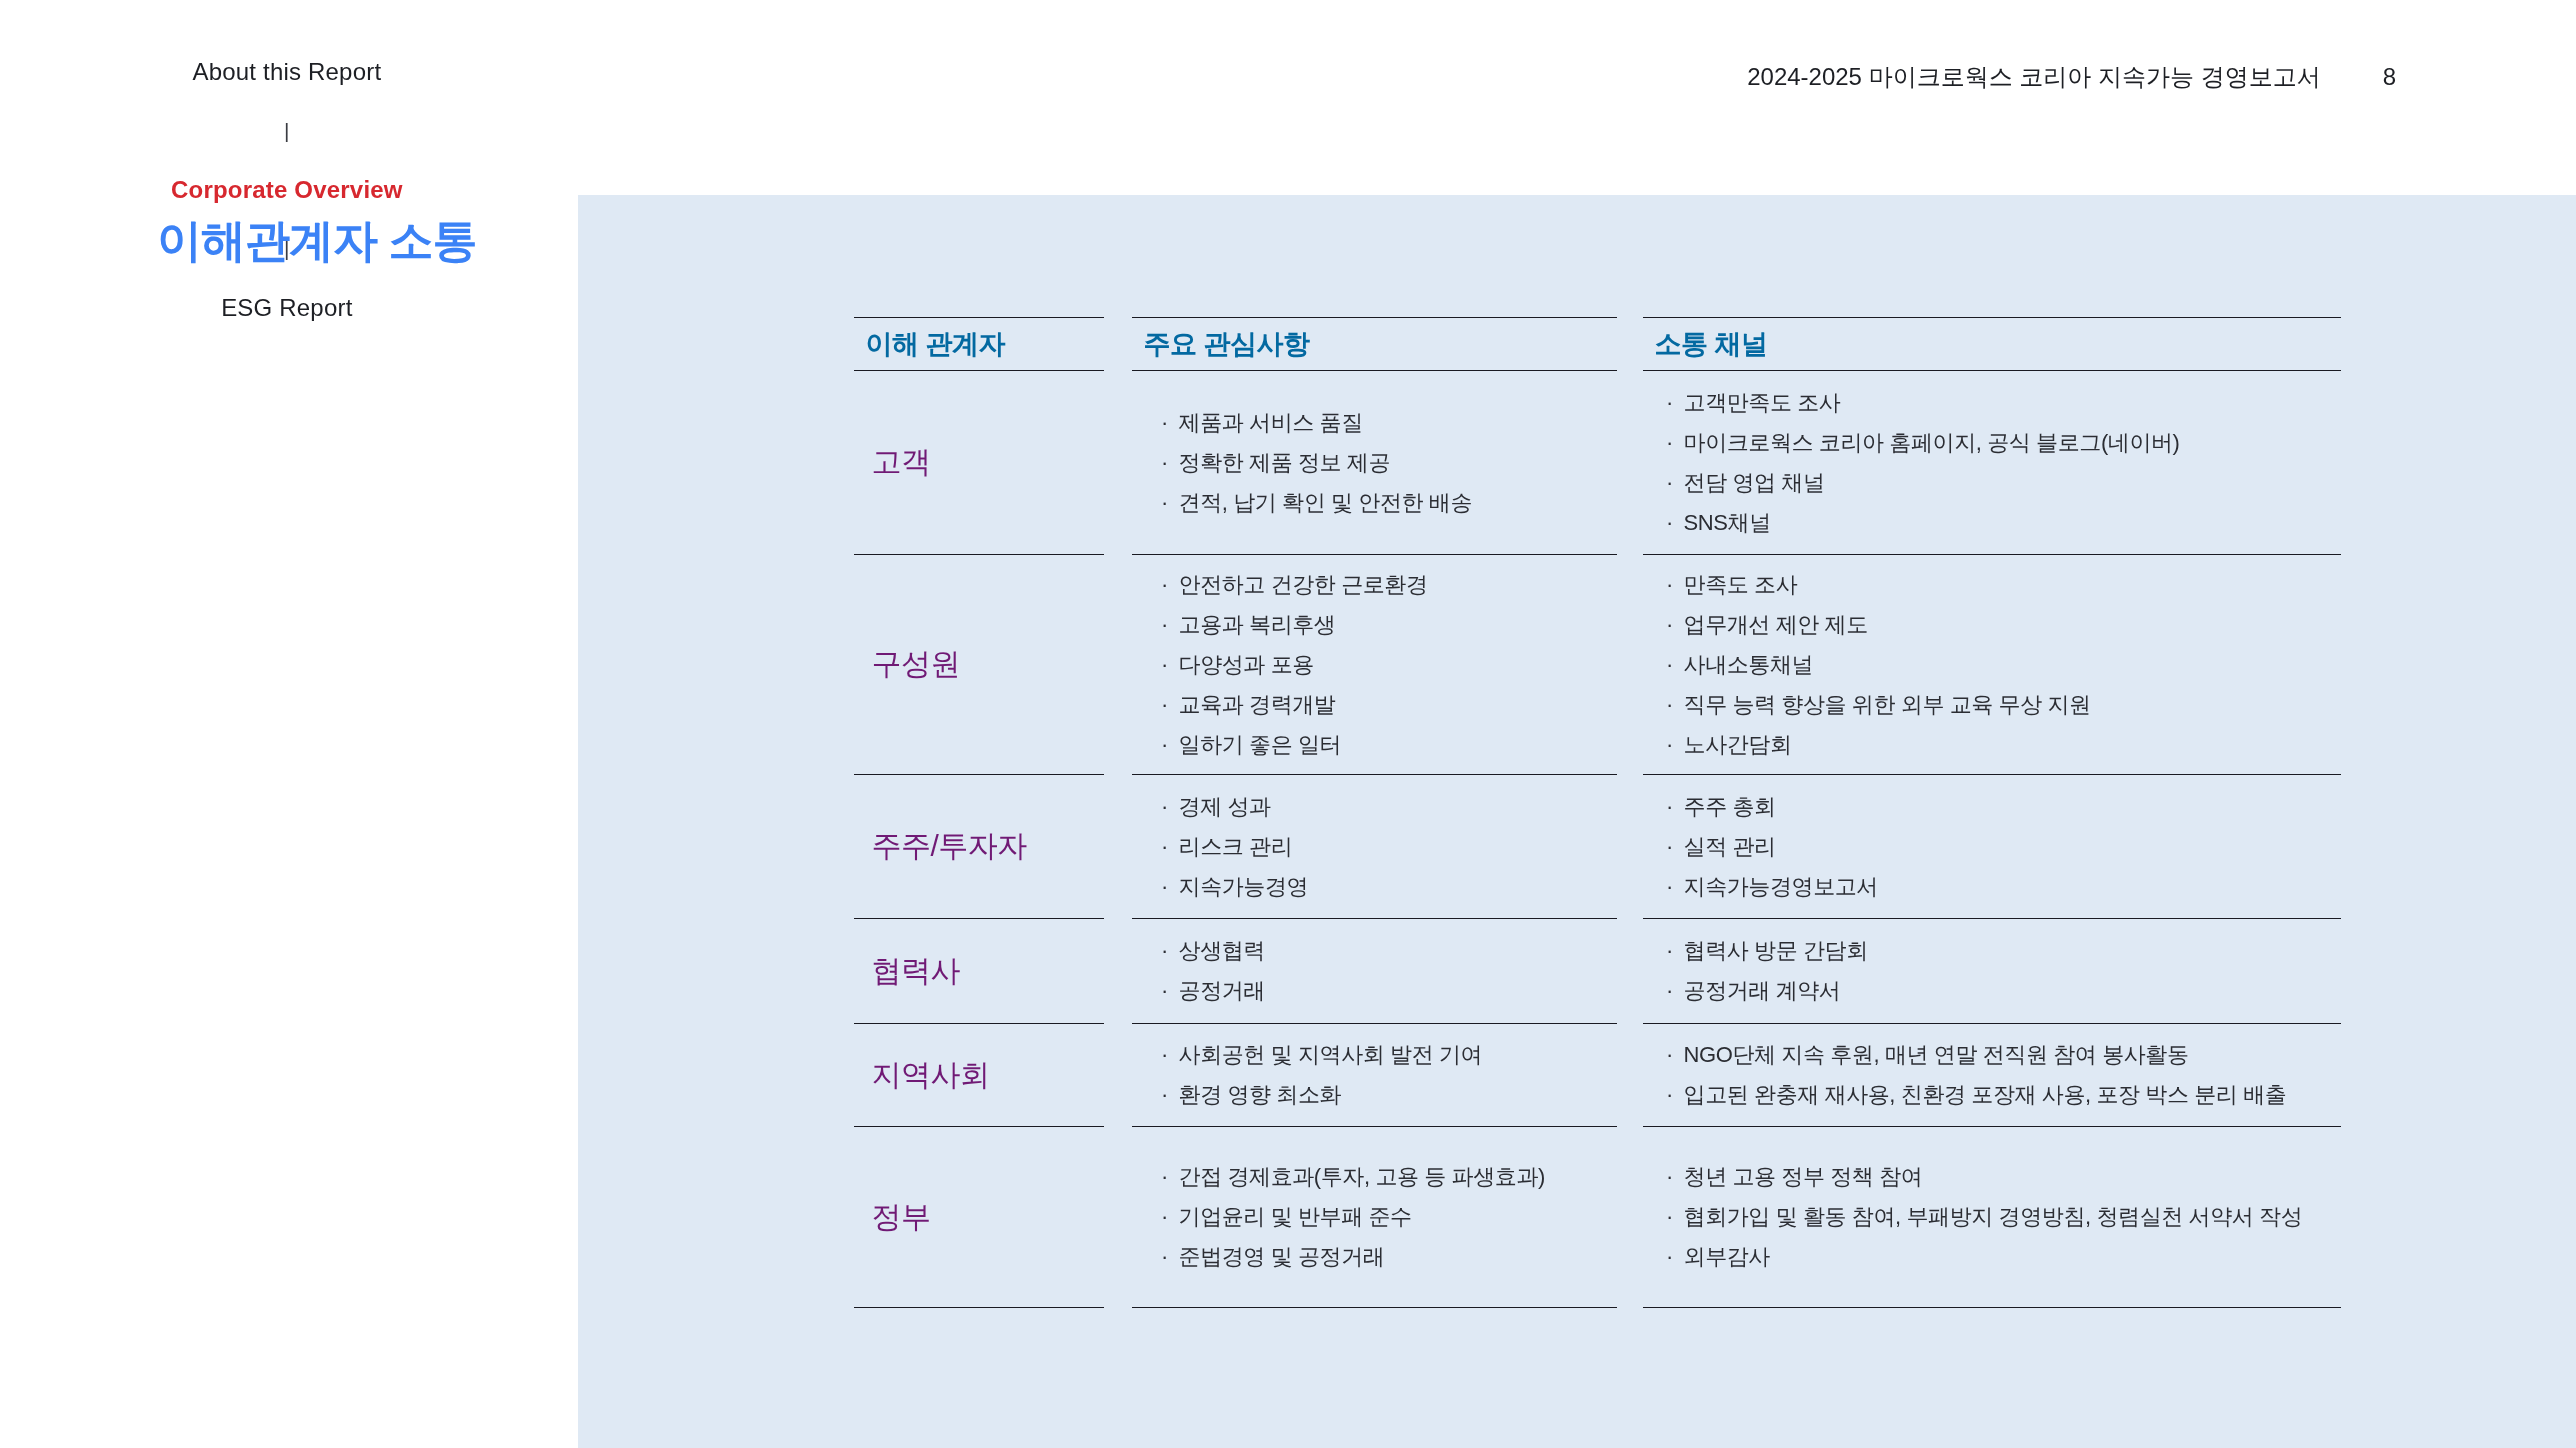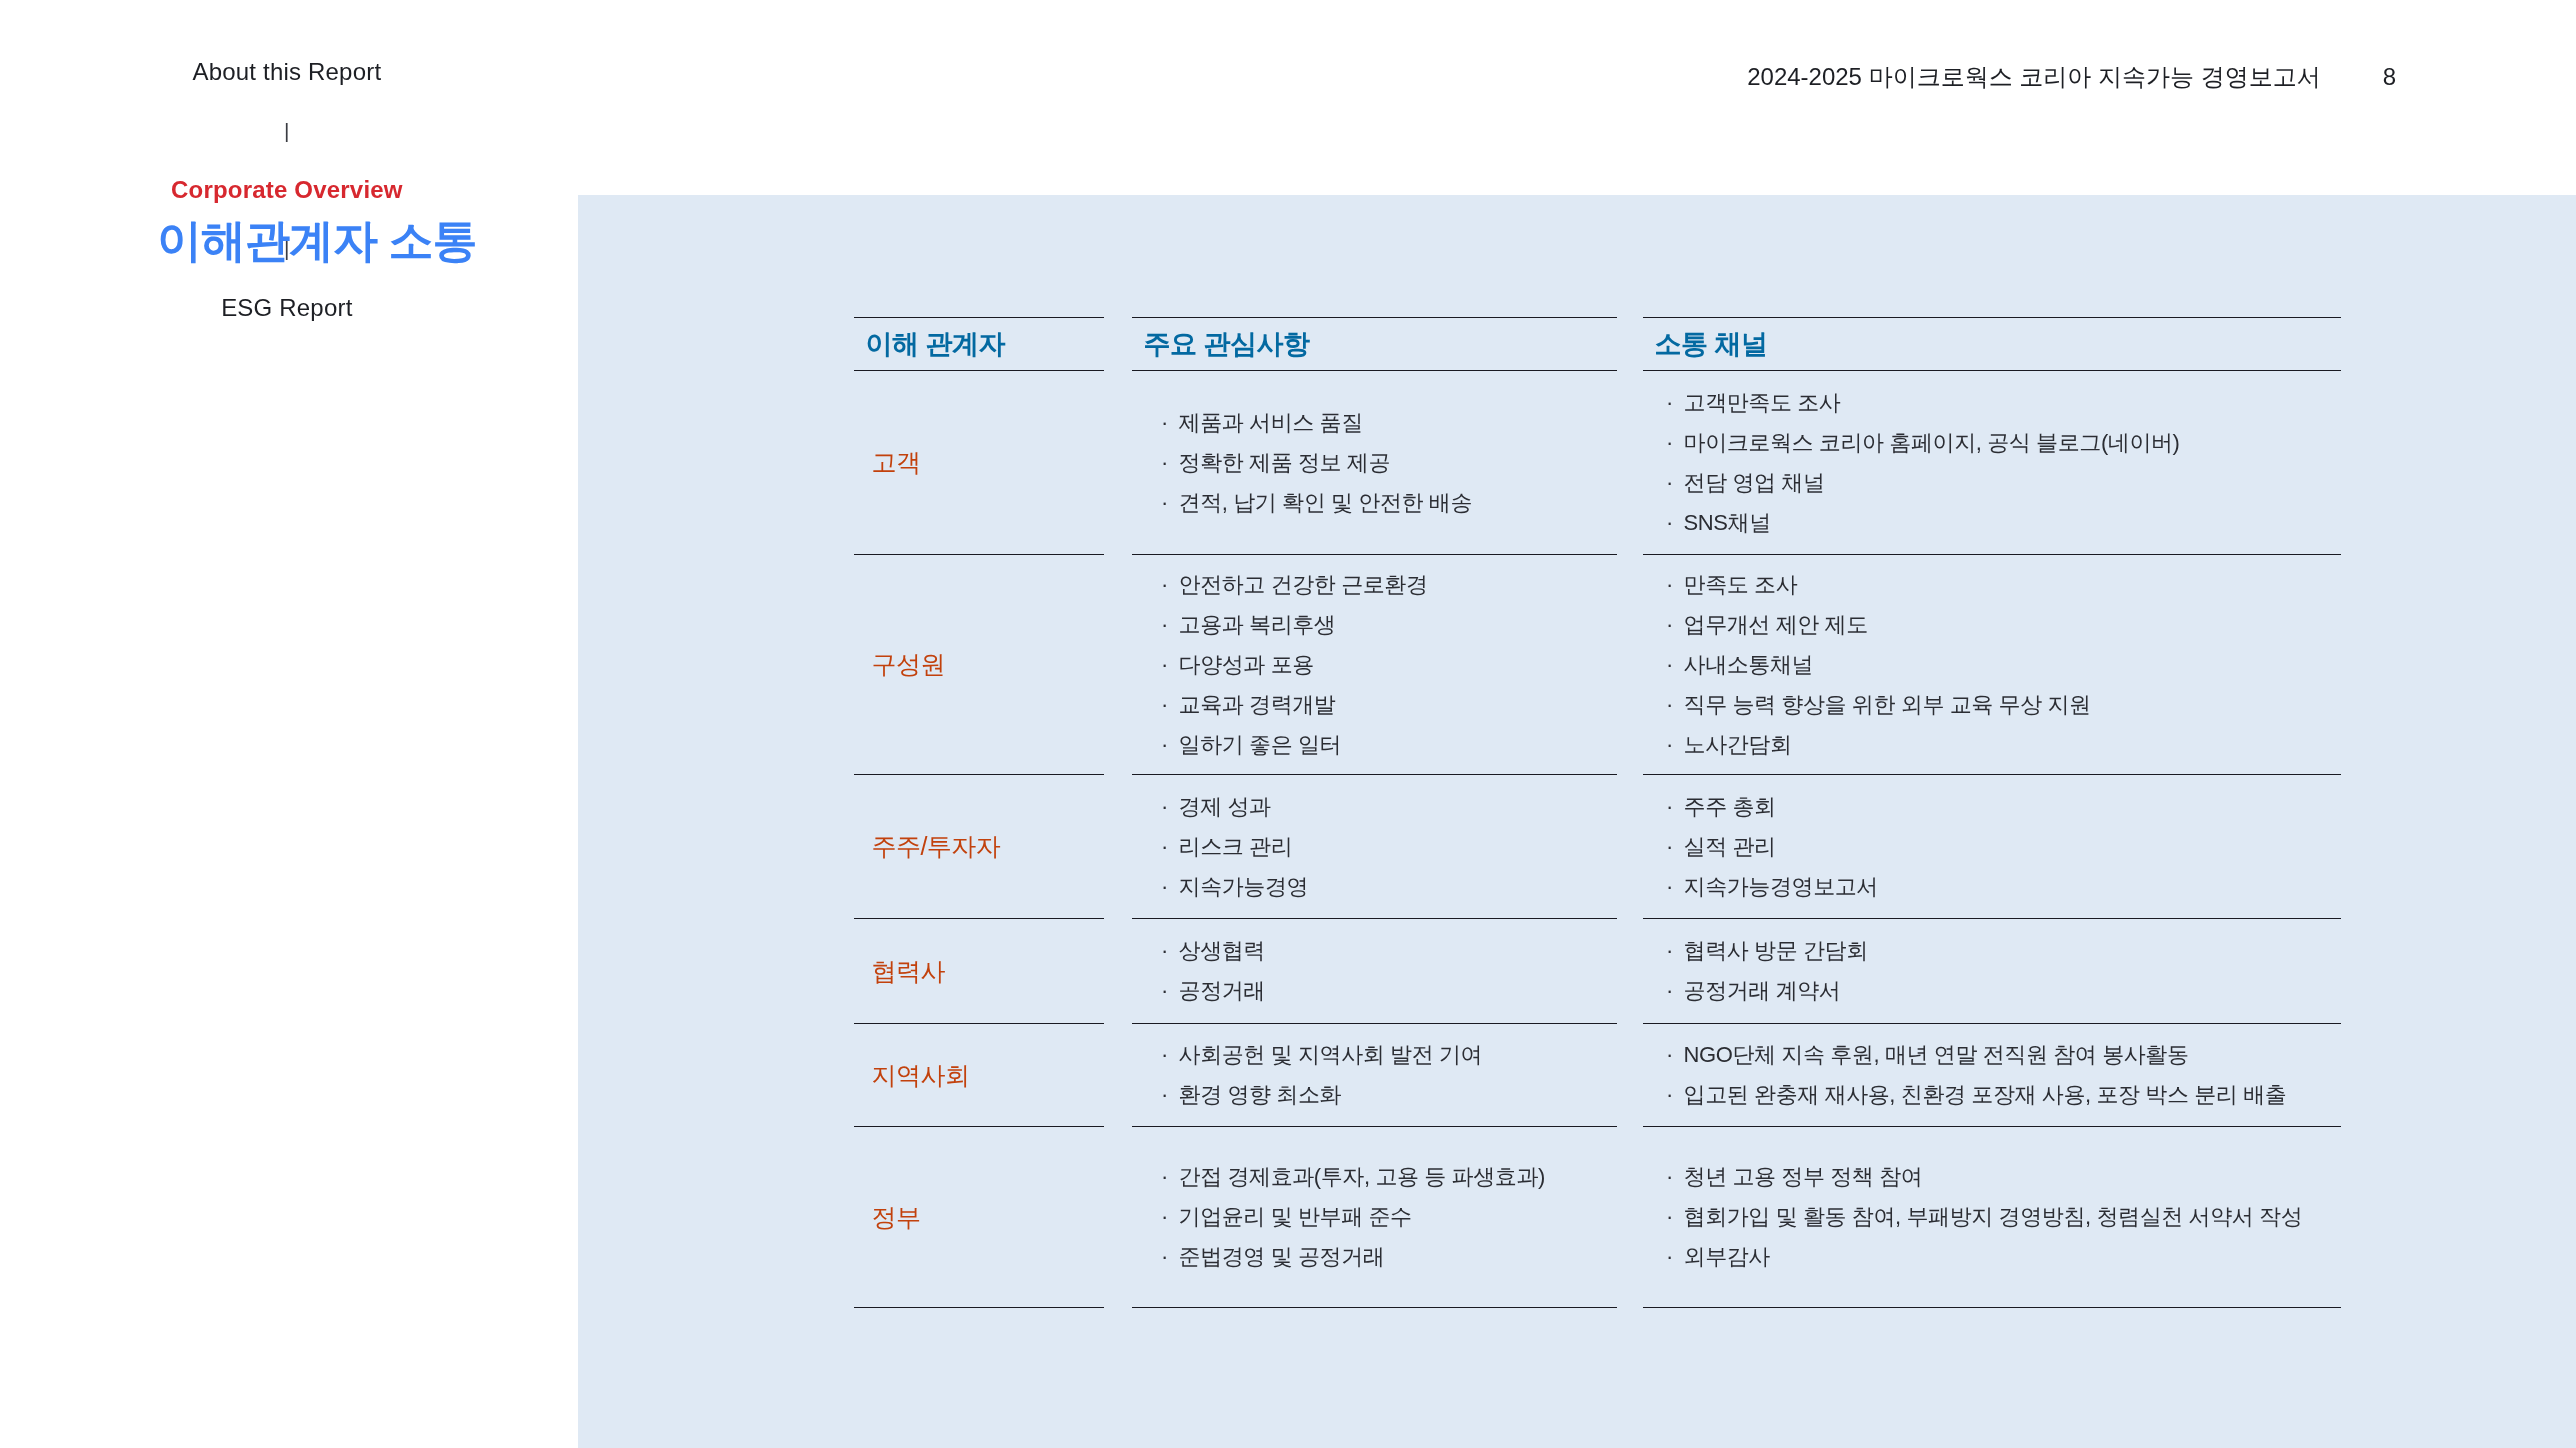--- a/index.html
+++ b/index.html
@@ -55,21 +55,21 @@
     justify-content:center;
   }
   .hlabel { font-size:27px; font-weight:bold; color:#0369a1; padding-left:11.6px; letter-spacing:-0.5px; }
   .trow .cell { border-bottom:1.9px solid #191a22; }
   .trow:nth-child(1){ height:184px; }
   .trow:nth-child(2){ height:220px; }
   .trow:nth-child(3){ height:144px; }
   .trow:nth-child(4){ height:105px; }
   .trow:nth-child(5){ height:103px; }
   .trow:nth-child(6){ height:181px; }
-  .rowlabel { font-size:25px; color:#c2410c; padding-left:17.4px; letter-spacing:-0.5px; }
+  .rowlabel { font-size:30px; color:#701a75; padding-left:17.4px; letter-spacing:-0.5px; }
   ul.blist { list-style:none; }
   .c2 ul.blist { padding-left:29px; }
   .c3 ul.blist { padding-left:23px; }
   ul.blist li {
     font-size:22px; line-height:40px; color:#2b2d33;
     letter-spacing:-0.4px; white-space:nowrap;
   }
   ul.blist li .bullet { margin-right:10.6px; color:#2b2d33; }
 </style>
 </head>

